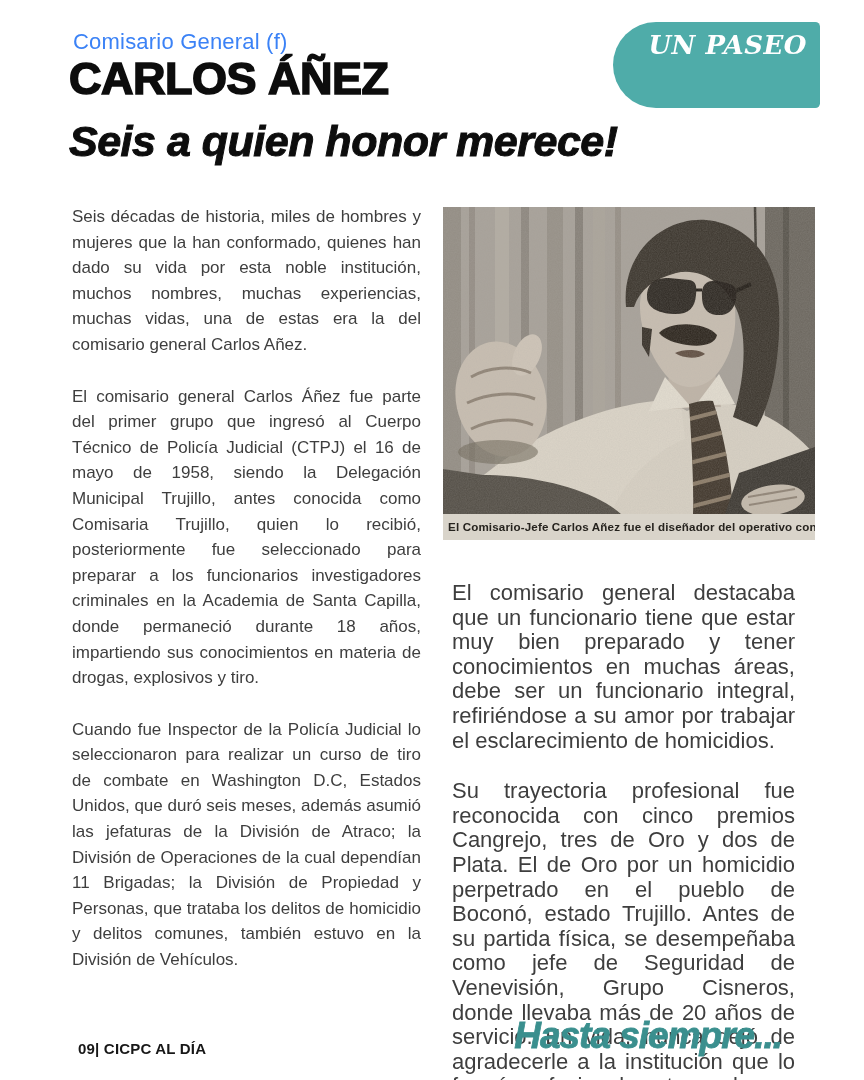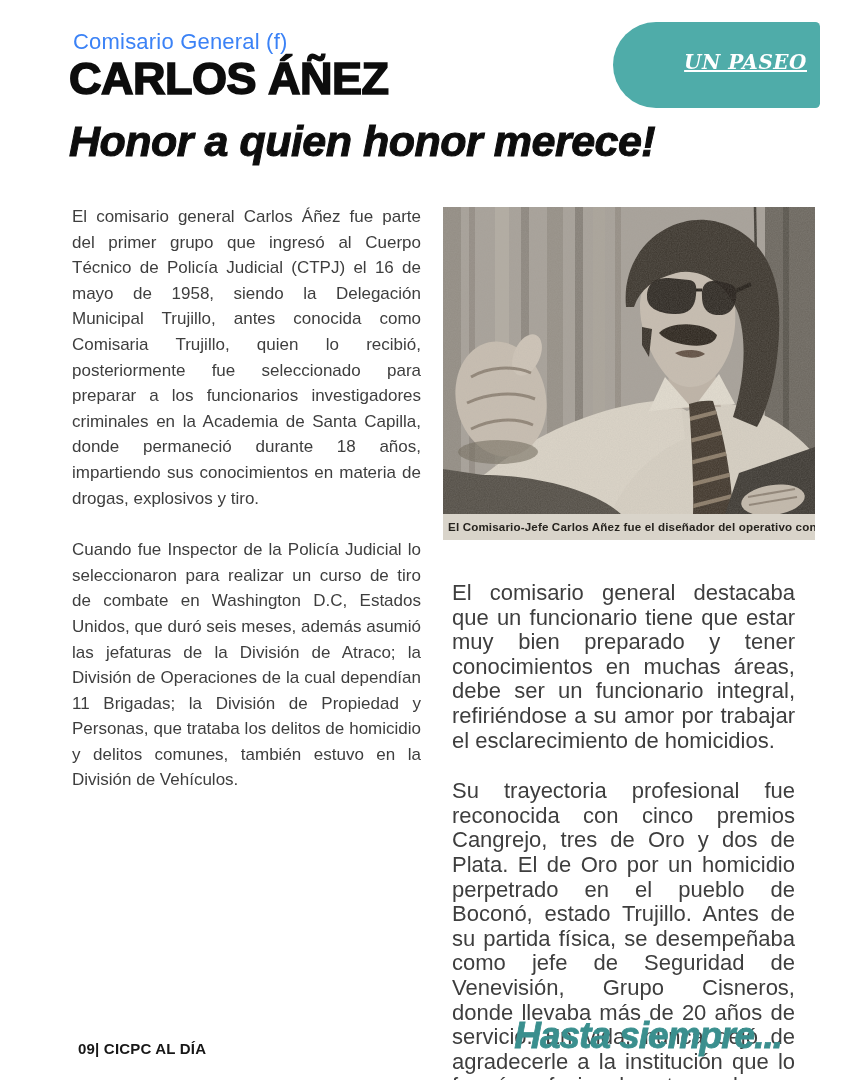--- a/index.html
+++ b/index.html
@@ -23,23 +23,23 @@
   .tagline {
     position:absolute; left:69px; top:120px; margin:0;
     font-size:43px; line-height:1; font-weight:700; font-style:italic;
     color:#0d0d0d; letter-spacing:-0.5px; -webkit-text-stroke:1.0px #0d0d0d;
   }
 
   
   .badge {
     position:absolute; left:613px; top:22px; width:207px; height:86px;
     border-radius:46px 5px 5px 46px; box-sizing:border-box;
-    padding:27px 13px 0 0; text-align:right;
+    padding:10px 13px 0 0; text-align:right;
     font-family:"DejaVu Serif", serif; font-weight:bold; font-style:italic;
-    font-size:20px; line-height:26px; letter-spacing:0.5px;text-decoration:underline;
+    font-size:26px; line-height:26px; letter-spacing:0.5px;
   }
 
   
   .col { position:absolute; text-align:justify; color:#3e3e3e; }
   .col p { margin:0 0 26px 0; }
   .col-left  { left:72px;  top:204px; width:349px; font-size:17px;   line-height:25.6px; }
   .col-right { left:452px; top:581px; width:343px; font-size:22px; line-height:24.6px; }
 
   
   .photo { position:absolute; left:443px; top:207px; width:372px; height:333px; }
@@ -62,27 +62,28 @@
     font-size:15px; font-weight:700; color:#171717; letter-spacing:0.2px;
   }
 </style>
 </head>
 <body>
 
 <div class="page">
 
   <div class="kicker">Comisario General (f)</div>
   <h1 class="title">CARLOS ÁÑEZ</h1>
-  <h2 class="tagline">Honor a quien honor merece!</h2>
+  <h2 class="tagline">Seis a quien honor merece!</h2>
 
   <div class="badge" style="background:#4FACA9; color:#FFFFFF;">
     <div>UN PASEO</div>
   </div>
 
   <div class="col col-left">
+    <p>Seis décadas de historia, miles de hombres y mujeres que la han conformado, quienes han dado su vida por esta noble institución, muchos nombres, muchas experiencias, muchas vidas, una de estas era la del comisario general Carlos Añez.</p>
     <p>El comisario general Carlos Áñez fue parte del primer grupo que ingresó al Cuerpo Técnico de Policía Judicial (CTPJ) el 16 de mayo de 1958, siendo la Delegación Municipal Trujillo, antes conocida como Comisaria Trujillo, quien lo recibió, posteriormente fue seleccionado para preparar a los funcionarios investigadores criminales en la Academia de Santa Capilla, donde permaneció durante 18 años, impartiendo sus conocimientos en materia de drogas, explosivos y tiro.</p>
     <p>Cuando fue Inspector de la Policía Judicial lo seleccionaron para realizar un curso de tiro de combate en Washington D.C, Estados Unidos, que duró seis meses, además asumió las jefaturas de la División de Atraco; la División de Operaciones de la cual dependían 11 Brigadas; la División de Propiedad y Personas, que trataba los delitos de homicidio y delitos comunes, también estuvo en la División de Vehículos.</p>
   </div>
 
   <div class="photo">
     <svg width="372" height="307" viewBox="0 0 372 307" xmlns="http://www.w3.org/2000/svg">
       <defs>
         <clipPath id="tieclip">
           <path d="M246,197 C254,194 264,193 270,194 C279,222 285,252 288,280 C289,292 289,300 288,307 L250,307 C251,285 249,240 246,197 Z"></path>
         </clipPath>

